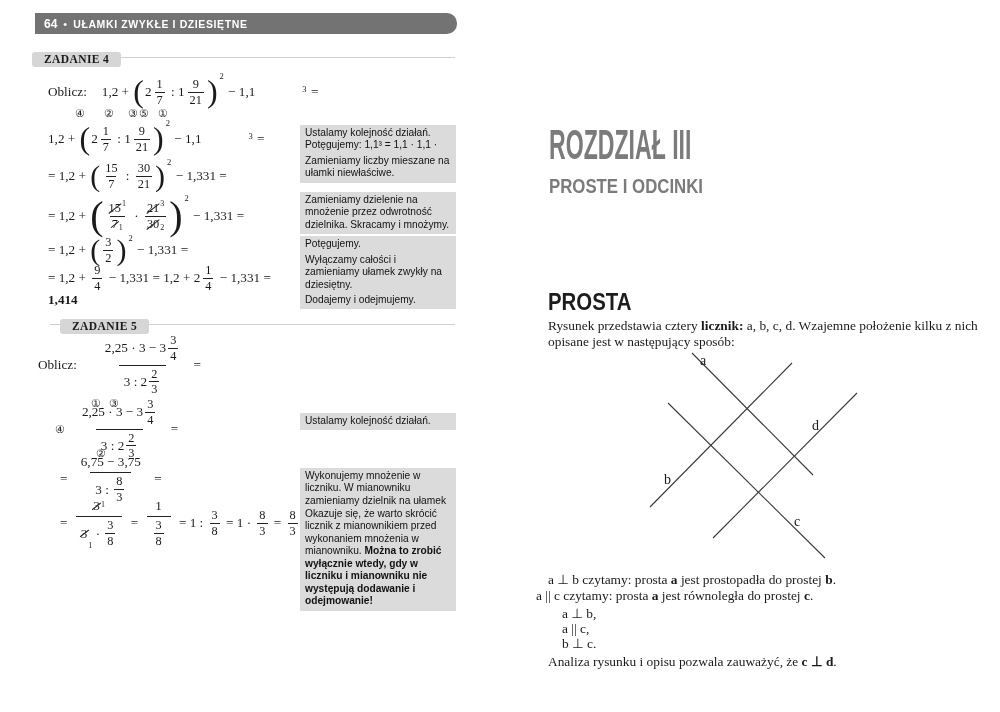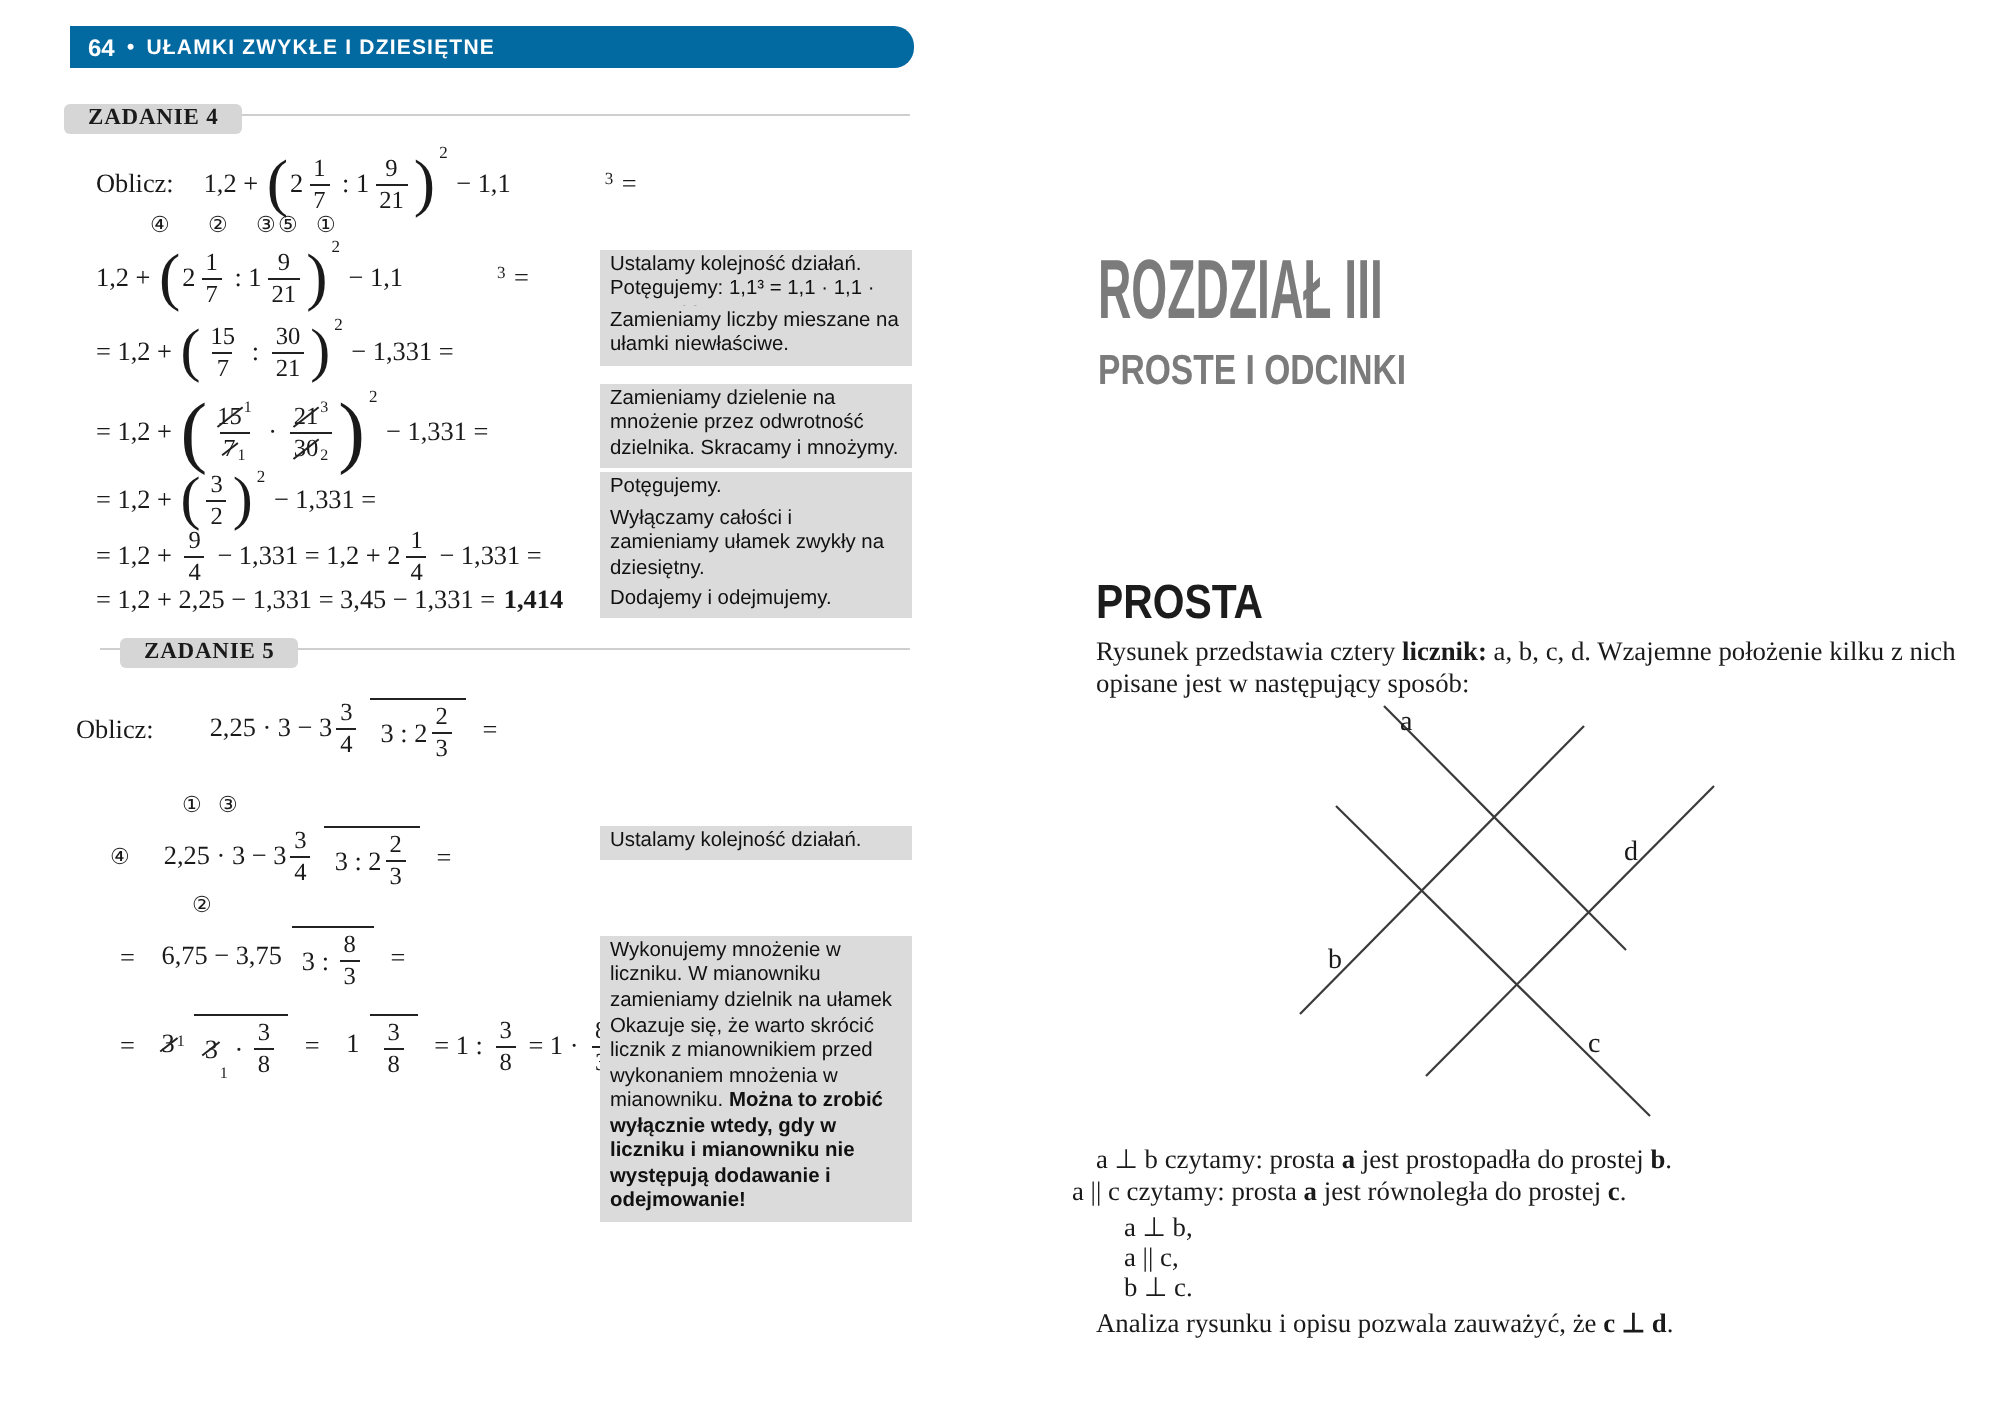--- a/index.html
+++ b/index.html
@@ -4,21 +4,21 @@
 <style>
   html,body{margin:0;padding:0;}
   body{
     width:1000px;height:712px;position:relative;background:#ffffff;
     font-family:"Liberation Serif",serif;color:#1a1a1a;overflow:hidden;
   }
   .abs{position:absolute;}
 
   
   .topbar{
-    left:35px;top:13px;width:422px;height:21px;background:#0369a1;
+    left:35px;top:13px;width:422px;height:21px;background:#737373;
     border-radius:0 10px 10px 0;display:flex;align-items:center;
     font-family:"Liberation Sans",sans-serif;color:#ffffff;
   }
   .topbar .pn{font-weight:bold;font-size:12px;margin-left:9px;}
   .topbar .bul{font-size:11px;margin:0 6px;}
   .topbar .ht{font-weight:bold;font-size:10.5px;letter-spacing:0.6px;}
 
   
   .rule{height:1px;background:#cfcfcf;}
   .tasklabel{
@@ -36,21 +36,21 @@
   .paren{font-family:"Liberation Serif",serif;line-height:0.72;font-weight:400;}
   .p32{font-size:32px;} .p30{font-size:30px;} .p40{font-size:40px;}
   .psup{font-size:8.5px;align-self:flex-start;line-height:1;margin-left:1px;}
   .inl{display:inline-flex;align-items:flex-start;gap:47px;}
   .isup{font-size:8.5px;line-height:1;margin-top:0.5px;}
   .strike{position:relative;display:inline-block;}
   .strike::after{content:"";position:absolute;left:-2px;right:-2px;top:48%;
                  border-top:1.1px solid #222;transform:rotate(-38deg);}
   .supd{font-size:8px;line-height:1;margin:-2px 0 0 1px;}
   .subd{font-size:8px;line-height:1;margin:0 0 -2px 1px;align-self:flex-end;}
-  .bigfrac{display:inline-flex;flex-direction:row;align-items:center;margin:0 4px;font-size:13.2px;}
+  .bigfrac{display:inline-flex;flex-direction:column;align-items:center;margin:0 4px;font-size:13.2px;}
   .bn,.bd{display:flex;align-items:center;white-space:pre;padding:0 5px;}
   .bn{padding-bottom:2px;}
   .bd{border-top:1px solid #222;padding-top:2px;}
   .mark{font-size:11px;line-height:1;}
   .b{font-weight:bold;}
 
   
   .note{
     position:absolute;left:300px;width:156px;background:#dbdbdb;
     font-family:"Liberation Sans",sans-serif;font-size:10.2px;line-height:1.22;
@@ -151,21 +151,20 @@
 
 <div class="abs mrow" style="left:48px;top:264px;height:28px;">
   <span class="tok">= 1,2 + </span>
   <span class="frac"><span class="fn">9</span><span class="fd">4</span></span>
   <span class="tok"> − 1,331 = 1,2 + 2</span>
   <span class="frac"><span class="fn">1</span><span class="fd">4</span></span>
   <span class="tok"> − 1,331 =</span>
 </div>
 
 <div class="abs mrow" style="left:48px;top:292px;height:16px;">
-  <span class="tok">= 1,2 + 2,25 − 1,331 = 3,45 − 1,331 = </span>
   <span class="tok b">1,414</span>
 </div>
 
 <div class="note" style="top:125px;">Ustalamy kolejność działań. Potęgujemy: 1,1³ = 1,1 · 1,1 · 1,1 = 1,331</div>
 <div class="note" style="top:153px;">Zamieniamy liczby mieszane na ułamki niewłaściwe.</div>
 <div class="note" style="top:192px;">Zamieniamy dzielenie na mnożenie przez odwrotność dzielnika. Skracamy i mnożymy.</div>
 <div class="note" style="top:236px;">Potęgujemy.</div>
 <div class="note" style="top:252px;">Wyłączamy całości i zamieniamy ułamek zwykły na dziesiętny.</div>
 <div class="note" style="top:292px;">Dodajemy i odejmujemy.</div>
 

